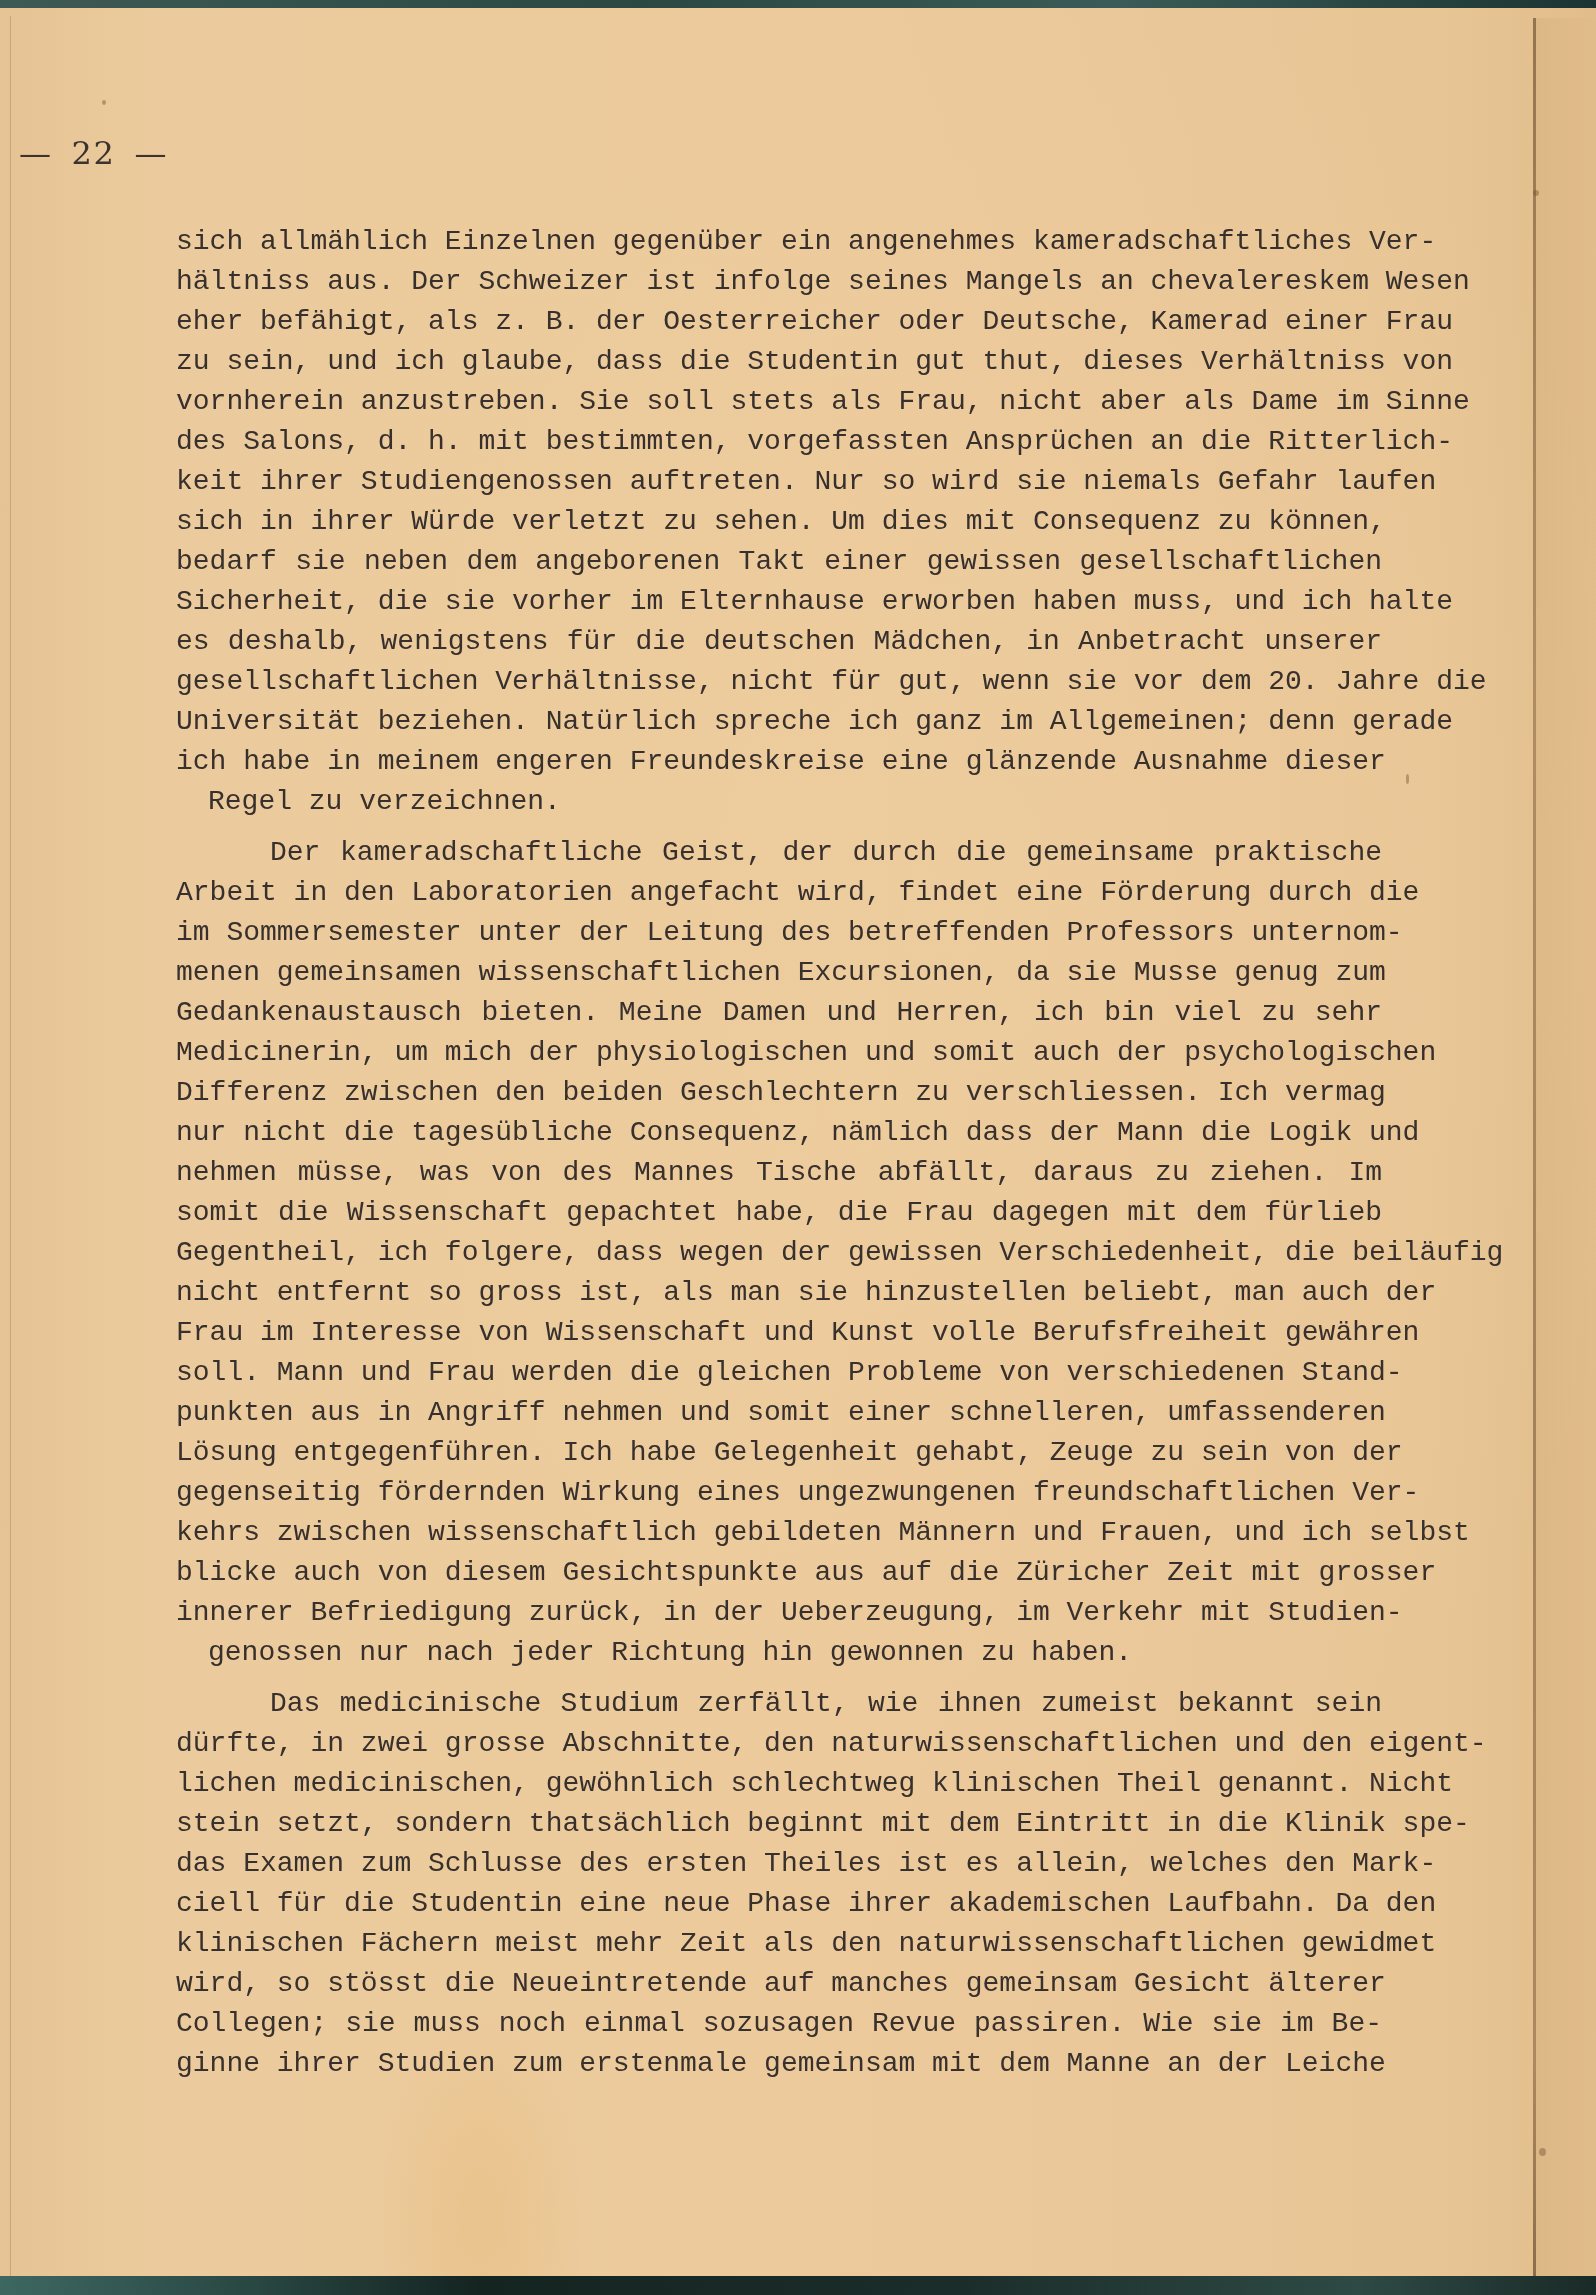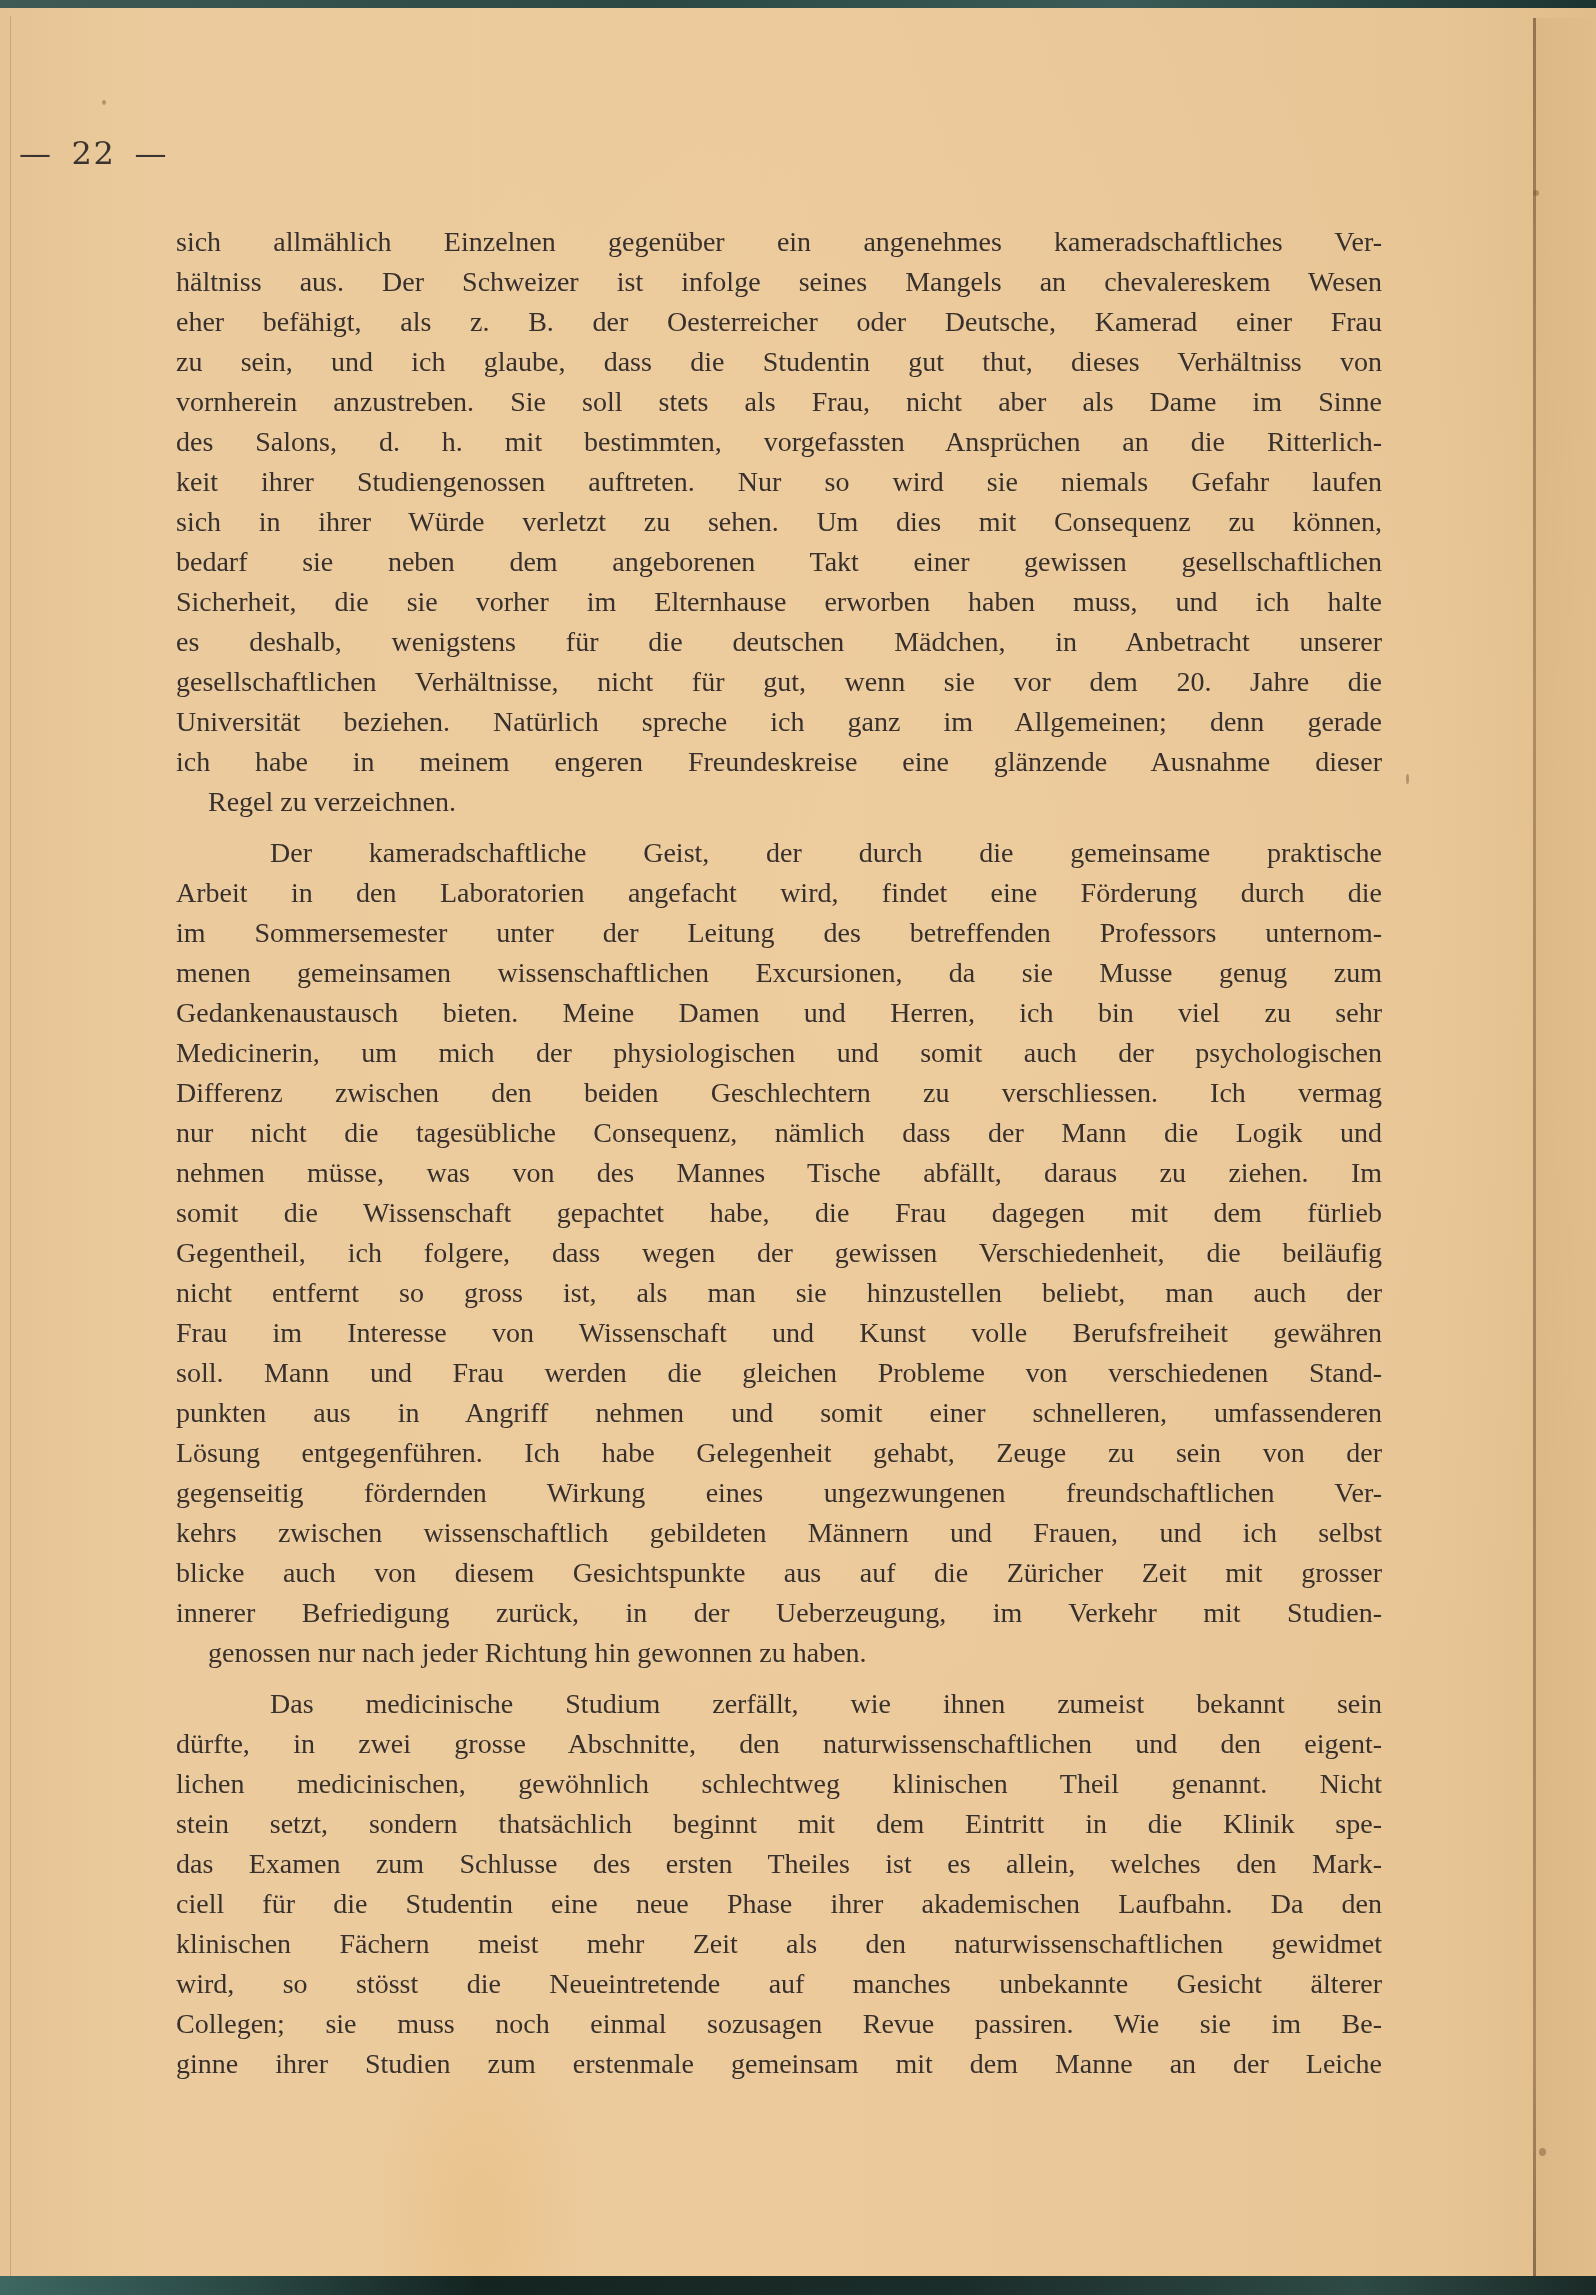--- a/index.html
+++ b/index.html
@@ -67,21 +67,21 @@
   }
   .page-number .dash {
     display: inline-block;
     margin: 0 19px;
   }
   .text-block {
     position: absolute;
     left: 176px;
     top: 214px;
     width: 1206px;
-    font-family: Liberation Serif, serif;
+    font-family: Liberation Mono, monospace;
     font-size: 28px;
     color: #38302c;
     line-height: 40px;
   }
   .paragraph {
     margin: 0;
     text-align: justify;
   }
   .paragraph .line {
     display: block;
@@ -173,21 +173,21 @@
     <div class="para-gap"></div>
 
     <p class="paragraph">
       <span class="line indent">Das medicinische Studium zerfällt, wie ihnen zumeist bekannt sein</span>
       <span class="line">dürfte, in zwei grosse Abschnitte, den naturwissenschaftlichen und den eigent-</span>
       <span class="line">lichen medicinischen, gewöhnlich schlechtweg klinischen Theil genannt. Nicht</span>
       <span class="line">stein setzt, sondern thatsächlich beginnt mit dem Eintritt in die Klinik spe-</span>
       <span class="line">das Examen zum Schlusse des ersten Theiles ist es allein, welches den Mark-</span>
       <span class="line">ciell für die Studentin eine neue Phase ihrer akademischen Laufbahn. Da den</span>
       <span class="line">klinischen Fächern meist mehr Zeit als den naturwissenschaftlichen gewidmet</span>
-      <span class="line">wird, so stösst die Neueintretende auf manches unbekannte Gesicht älterer</span>
+      <span class="line">wird, so stösst die Neueintretende auf manches gemeinsam Gesicht älterer</span>
       <span class="line">Collegen; sie muss noch einmal sozusagen Revue passiren. Wie sie im Be-</span>
       <span class="line">ginne ihrer Studien zum erstenmale gemeinsam mit dem Manne an der Leiche</span>
     </p>
   </div>
 </div>
 
 <div class="cover-bottom"></div>
 
 
 </body></html>

